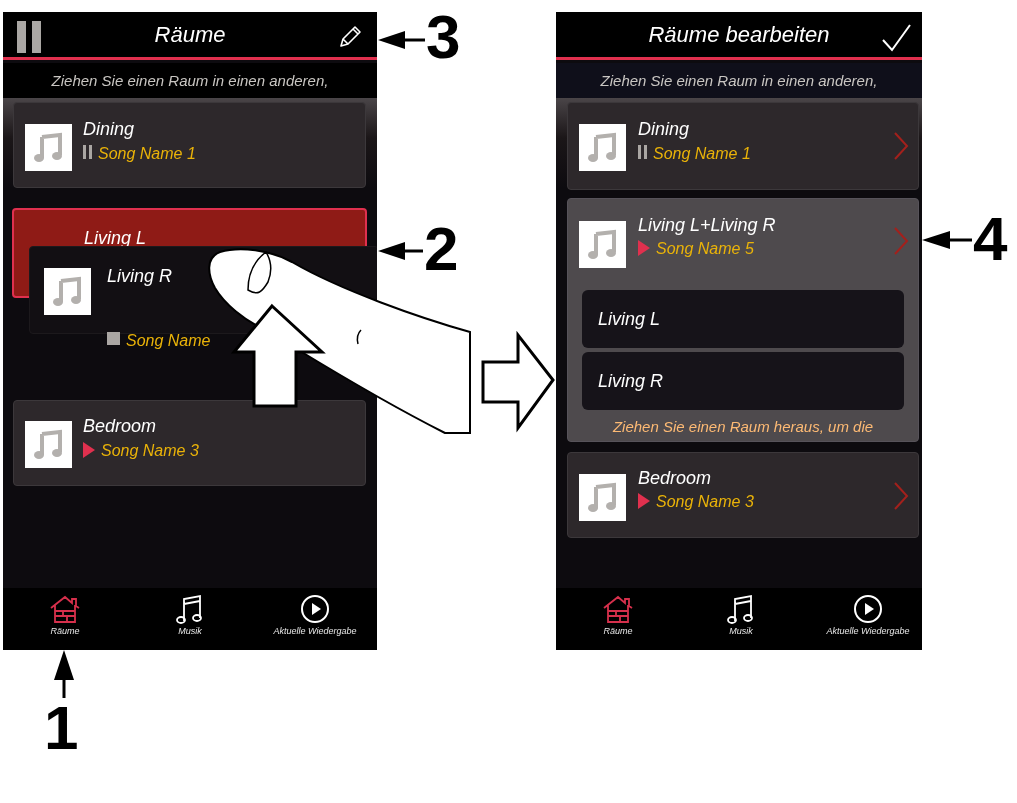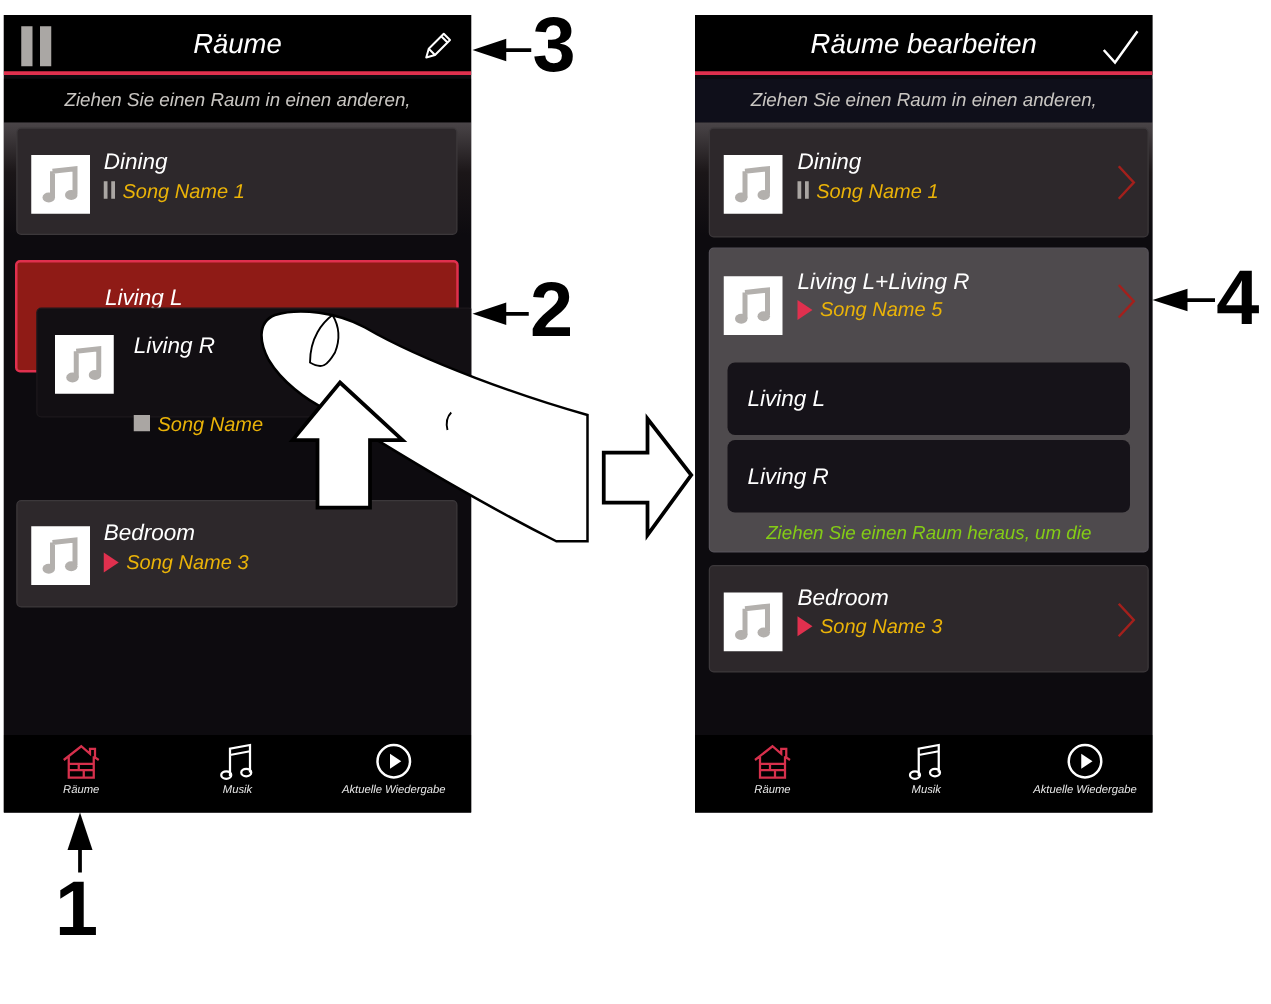--- a/index.html
+++ b/index.html
@@ -36,21 +36,21 @@
   .status-icon { display: inline-block; margin-right: 6px; }
   .pause-mini { width: 9px; height: 14px; position: relative; }
   .pause-mini::before, .pause-mini::after { content: ""; position: absolute; top: 0; width: 3px; height: 14px; background: #aaa6a3; }
   .pause-mini::before { left: 0; } .pause-mini::after { left: 6px; }
   .play-mini { width: 0; height: 0; border-top: 8px solid transparent; border-bottom: 8px solid transparent; border-left: 12px solid #e0304e; }
   .stop-mini { width: 13px; height: 13px; background: #aaa6a3; }
 
   .chevron { position: absolute; right: 8px; width: 18px; height: 30px; }
 
   .sub-room { position: absolute; left: 14px; right: 14px; height: 58px; background: #161319; border-radius: 6px; color: #fff; font-size: 18px; padding-left: 16px; line-height: 58px; }
-  .group-hint { position: absolute; left: 0; right: 0; text-align: center; color: #84cc16; font-size: 15px; }
+  .group-hint { position: absolute; left: 0; right: 0; text-align: center; color: #fdba74; font-size: 15px; }
 
   .nav { position: absolute; left: 0; right: 0; bottom: 0; height: 62px; background: #000; }
   .nav-item { position: absolute; top: 6px; width: 120px; text-align: center; }
   .nav-item svg { display: block; margin: 0 auto; }
   .nav-label { display: block; color: #e8e8e8; font-size: 9px; margin-top: 2px; }
 
   .callout-num { position: absolute; font-family: "Liberation Sans", sans-serif; font-weight: bold; font-size: 62px; color: #000; line-height: 1; }
   .overlay { position: absolute; left: 0; top: 0; pointer-events: none; }
 </style>
 </head>

